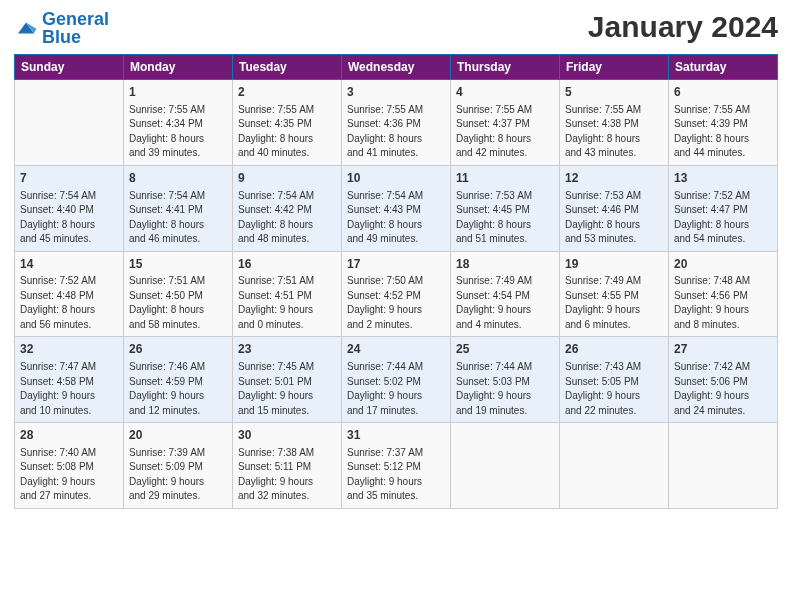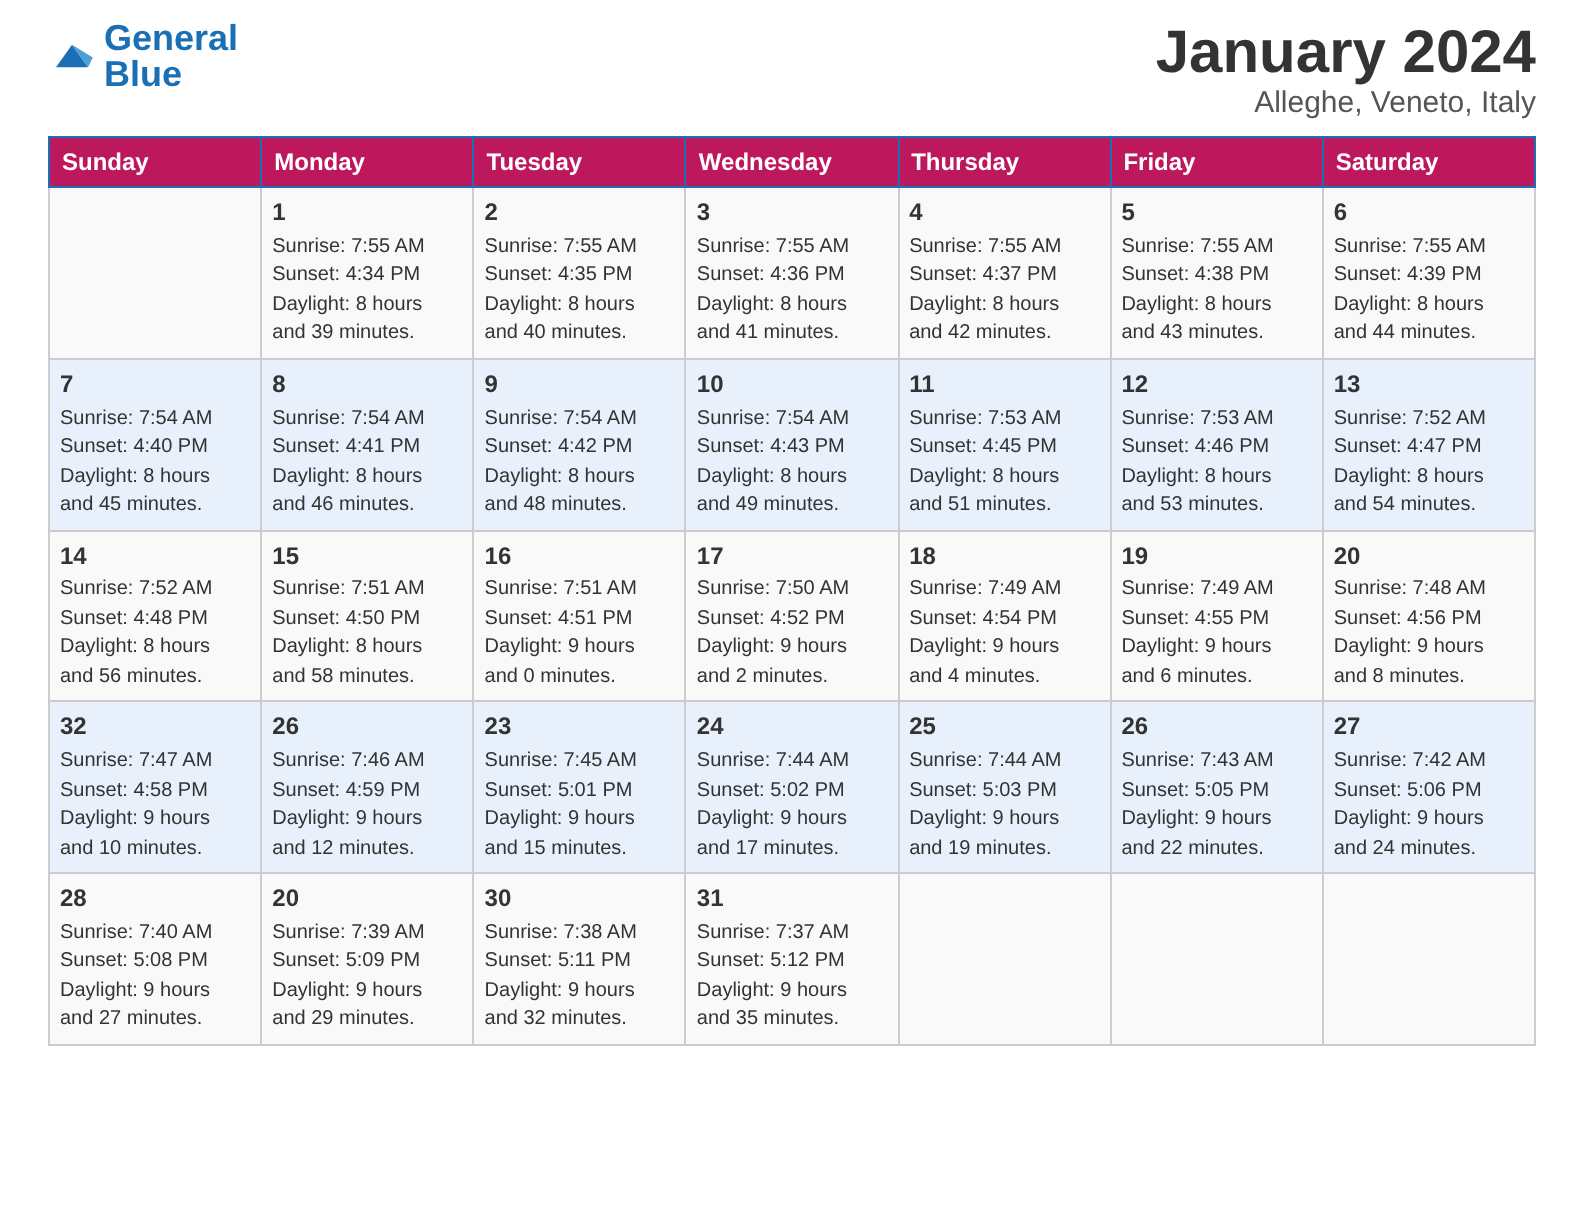--- a/index.html
+++ b/index.html
@@ -7,21 +7,21 @@
       width: 792px;
       height: 612px;
       background: #fff;
       font-family: Arial, sans-serif;
       font-size: 11px;
       overflow: hidden;
     }
     .page {
       width: 792px;
       height: 472px;
-      padding: 10px 24px;
+      padding: 10px 14px;
       display: flex;
       flex-direction: column;
     }
     .header {
       display: flex;
       align-items: flex-start;
       justify-content: space-between;
       margin-bottom: 8px;
     }
     .logo {
@@ -56,21 +56,21 @@
       font-size: 15px;
       font-weight: normal;
       color: #555;
     }
     table {
       width: 100%;
       border-collapse: collapse;
       flex: 1;
     }
     thead tr th {
-      background-color: #be185d;
+      background-color: #701a75;
       color: #fff;
       font-weight: bold;
       font-size: 12px;
       padding: 5px 6px;
       text-align: left;
       border: 1px solid #1a6fb5;
     }
     tbody tr td {
       border: 1px solid #ccc;
       vertical-align: top;
@@ -108,21 +108,20 @@
       </svg>
       <div>
         <div class="logo-text">
           <span>General</span><br>
           <span style="color:#1a6fb5;">Blue</span>
         </div>
       </div>
     </div>
     <div class="title-block">
       <h1>January 2024</h1>
-      <h2>Alleghe, Veneto, Italy</h2>
     </div>
   </div>
 
   <table>
     <thead>
       <tr>
       <th>Sunday</th>
           <th>Monday</th>
           <th>Tuesday</th>
           <th>Wednesday</th>

